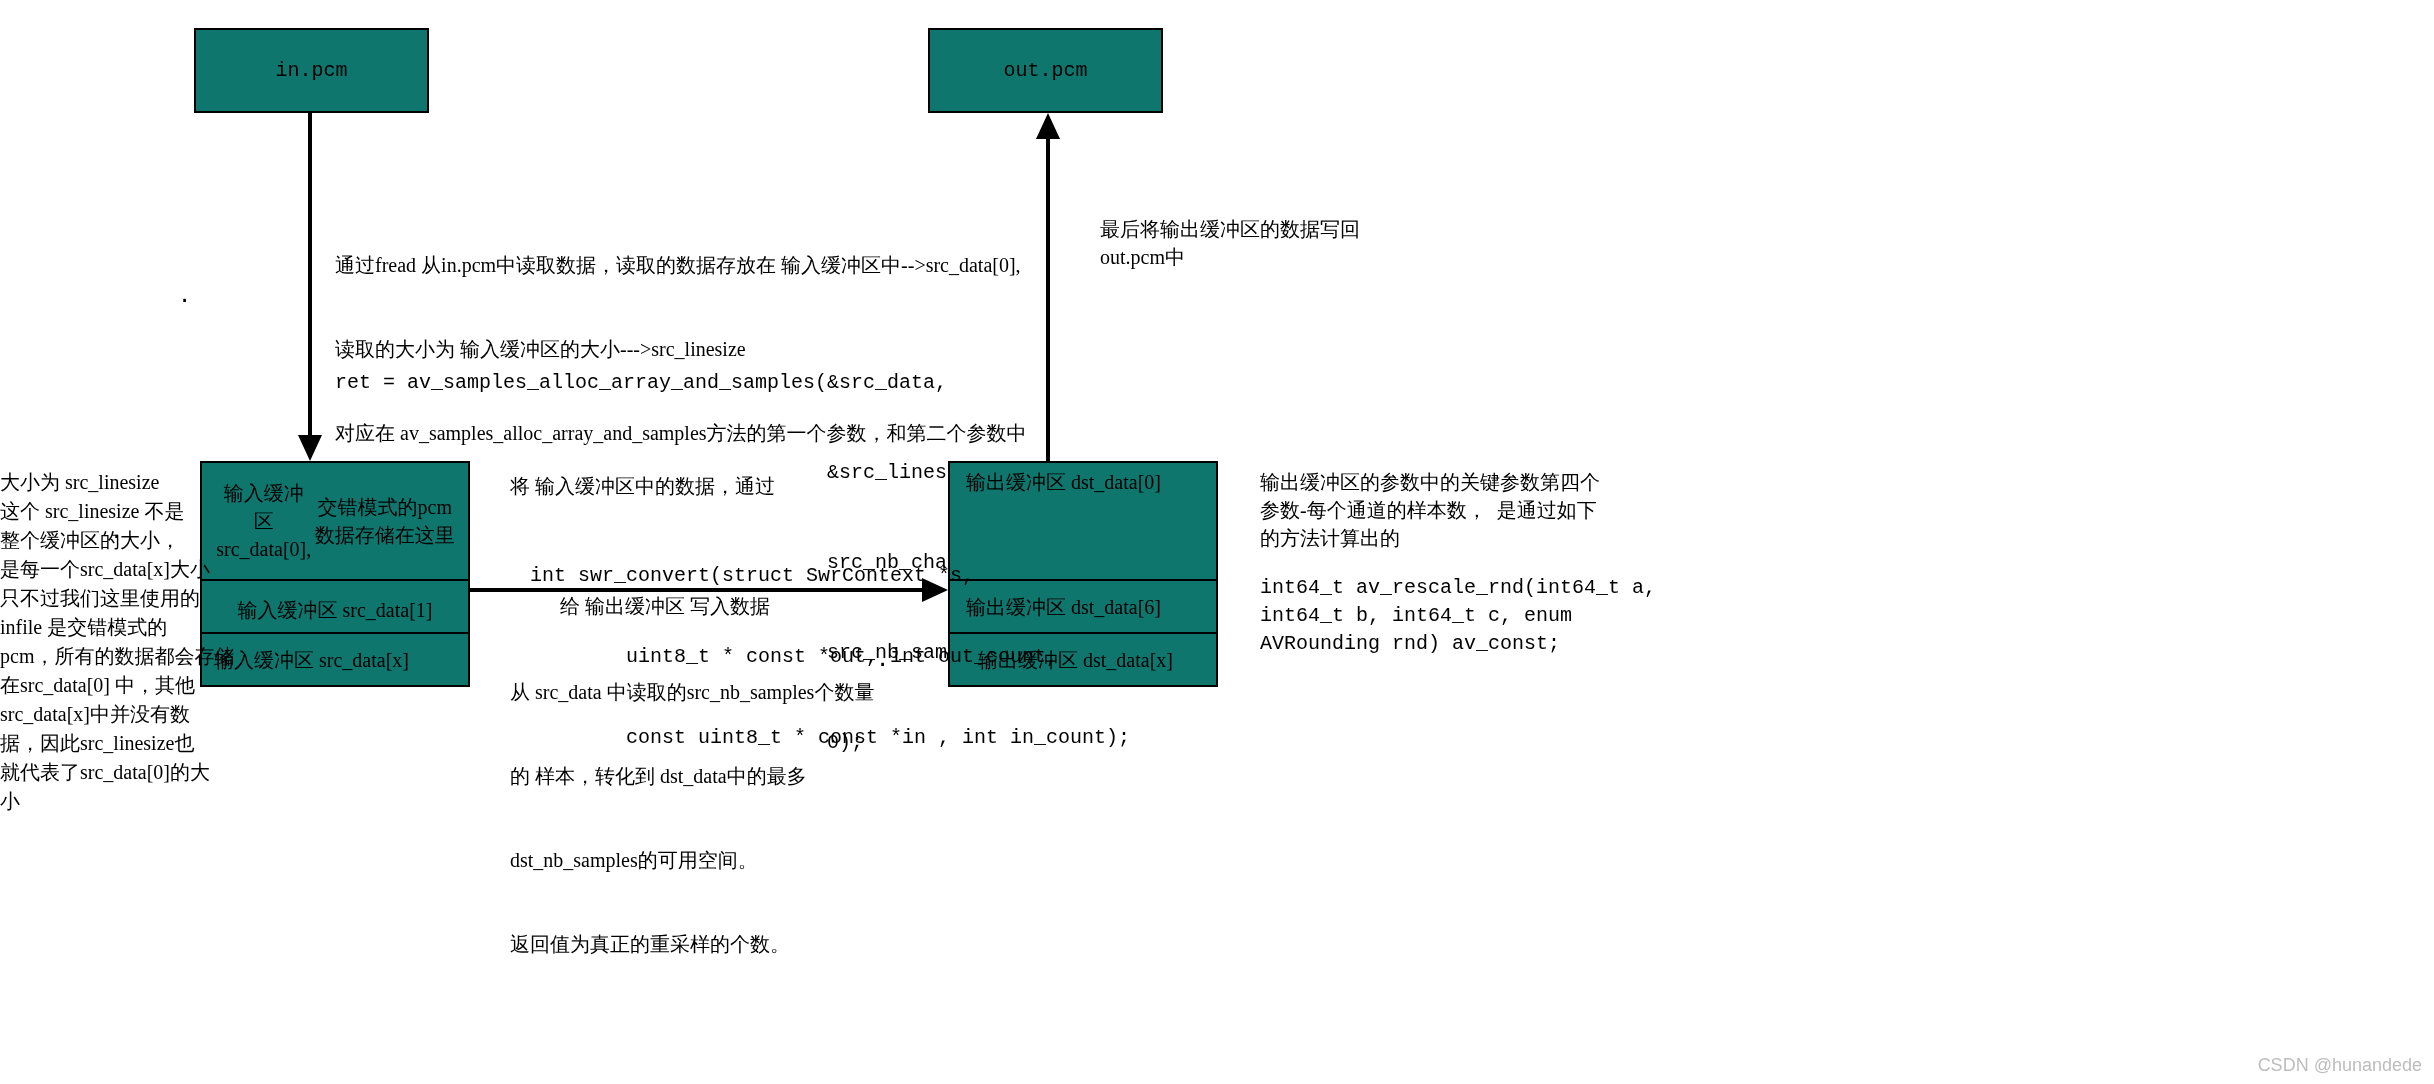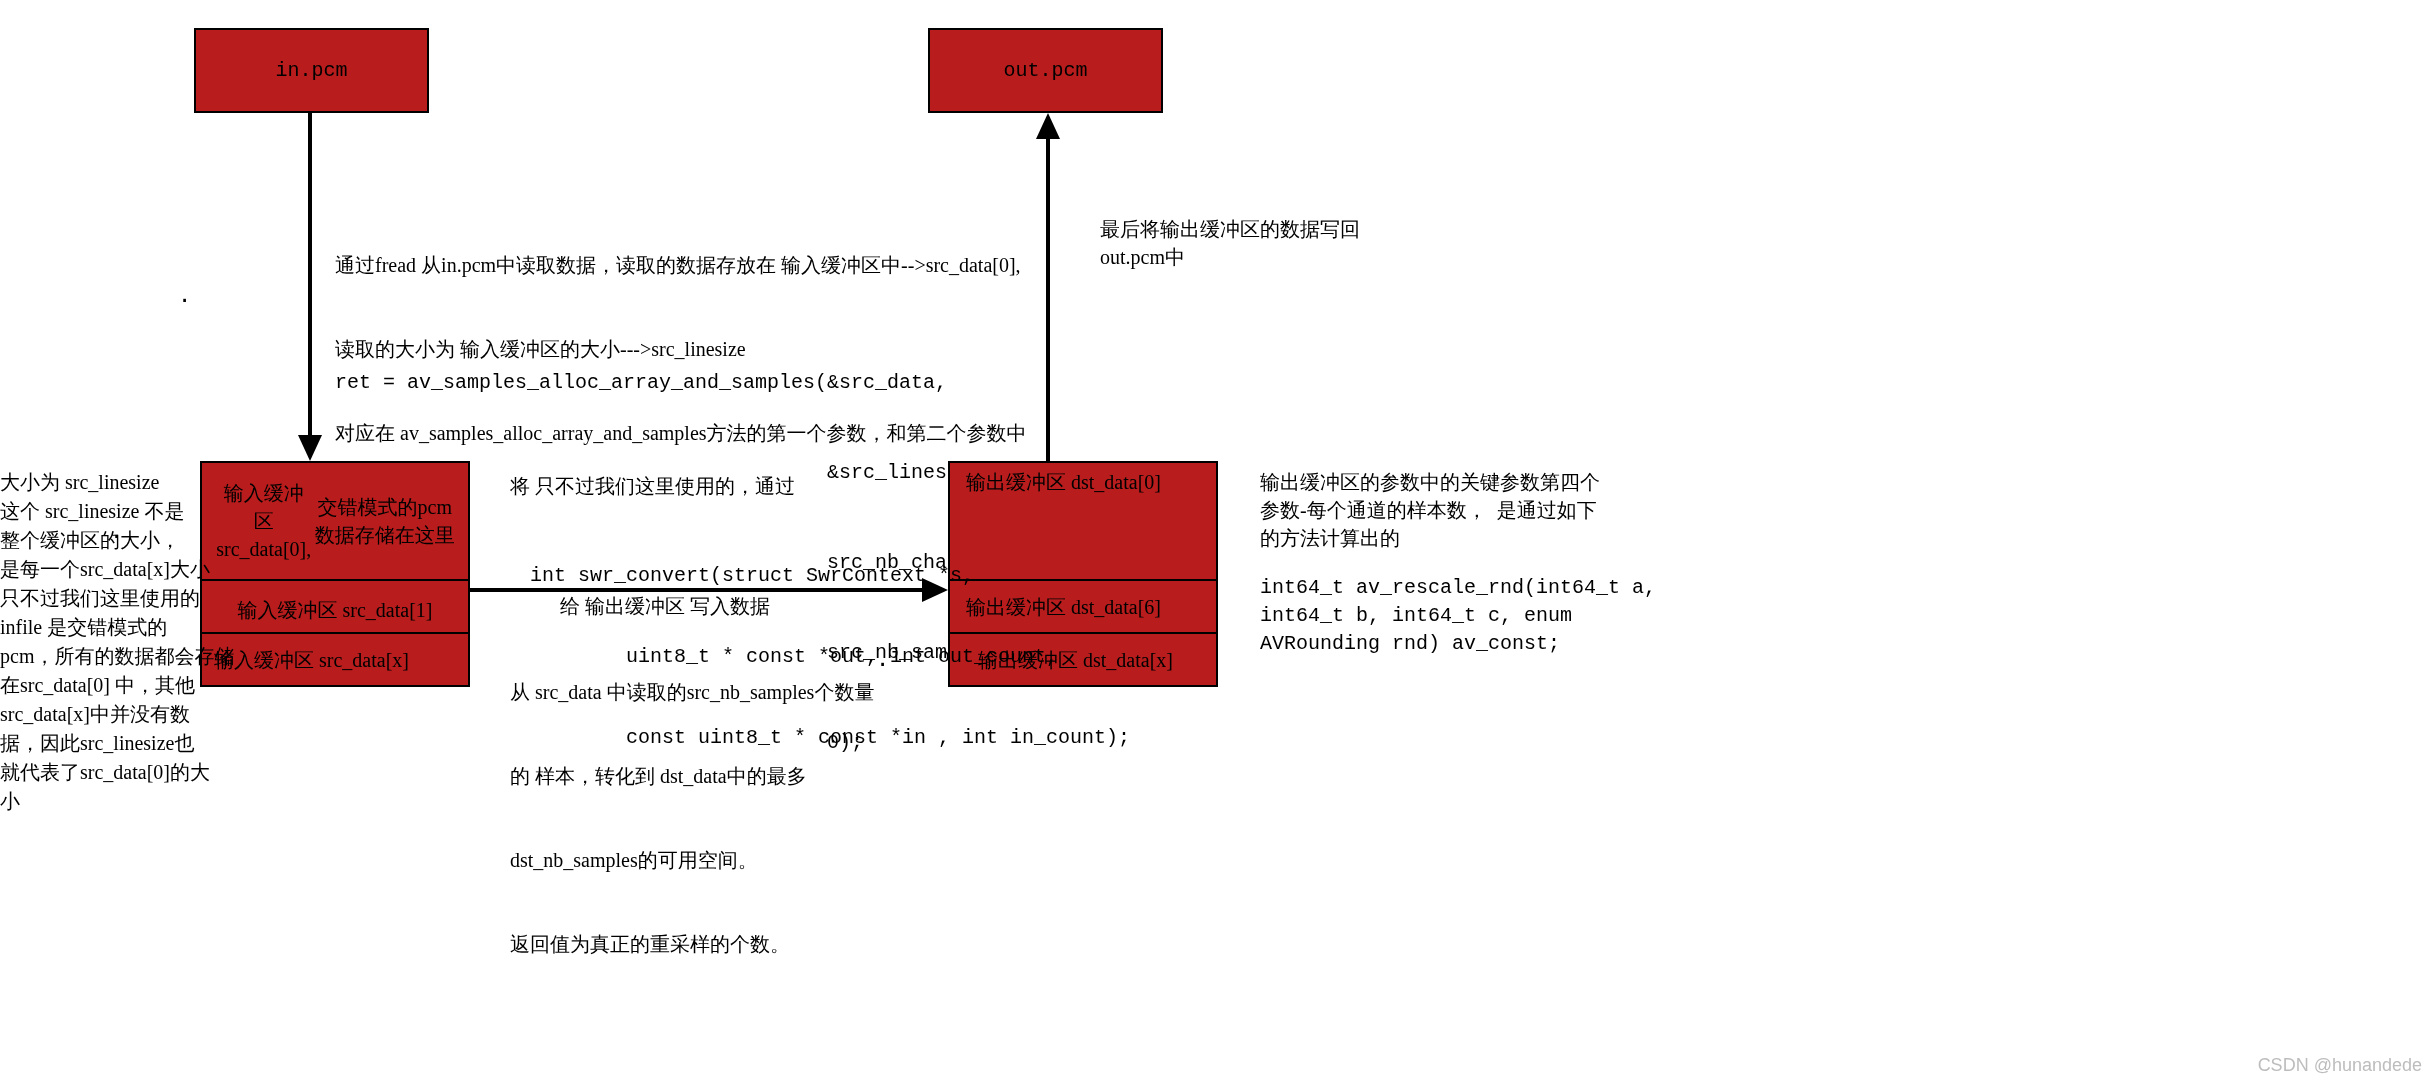--- a/index.html
+++ b/index.html
@@ -1,17 +1,17 @@
 <!DOCTYPE html>
 <html><head>
 <meta charset="utf-8">
 <style>
   html,body{margin:0;padding:0;font-family:"SimSun","Microsoft YaHei",monospace,serif;font-size:20px;line-height:1.4;color:#000;background:#fff}
   .stage{position:relative;width:2434px;height:1084px}
-  .box{position:absolute;border:2px solid #000;background:#b91c1c;box-sizing:border-box;padding:8px 12px}
+  .box{position:absolute;border:2px solid #000;background:#0f766e;box-sizing:border-box;padding:8px 12px}
   .text{position:absolute;white-space:pre;}
   .mono{font-family:Consolas,"Courier New",monospace;font-size:20px}
   .serif{font-family:"SimSun","Microsoft YaHei",serif;font-size:20px}
   .wm{position:absolute;right:12px;bottom:6px;color:#bdbdbd;font-size:18px;font-family:Arial,sans-serif}
   svg.arrow{position:absolute;overflow:visible}
 </style>
 </head>
 <body>
 
 <div class="stage">
@@ -70,21 +70,21 @@
   </div>
   <div class="box" style="left:948px;top:632px;width:270px;height:55px;display:flex;align-items:center;padding-left:28px">
     <span class="serif">输出缓冲区 dst_data[x]</span>
   </div>
 
   <svg class="arrow" style="left:470px;top:580px" width="478" height="20">
     <line x1="0" y1="10" x2="458" y2="10" stroke="#000" stroke-width="4"></line>
     <polygon points="478,10 452,-2 452,22" fill="#000"></polygon>
   </svg>
 
-  <div class="text serif" style="left:510px;top:472px">将 只不过我们这里使用的，通过</div>
+  <div class="text serif" style="left:510px;top:472px">将 输入缓冲区中的数据，通过</div>
   <div class="text mono" style="left:530px;top:508px;line-height:1.35">
     <div>int swr_convert(struct SwrContext *s,</div>
     <div>        uint8_t * const *out, int out_count,</div>
     <div>        const uint8_t * const *in , int in_count);</div>
   </div>
   <div class="text serif" style="left:560px;top:592px">给 输出缓冲区 写入数据</div>
 
   <div class="text serif" style="left:510px;top:622px;line-height:1.4">
     <div>从 src_data 中读取的src_nb_samples个数量</div>
     <div>的 样本，转化到 dst_data中的最多</div>

